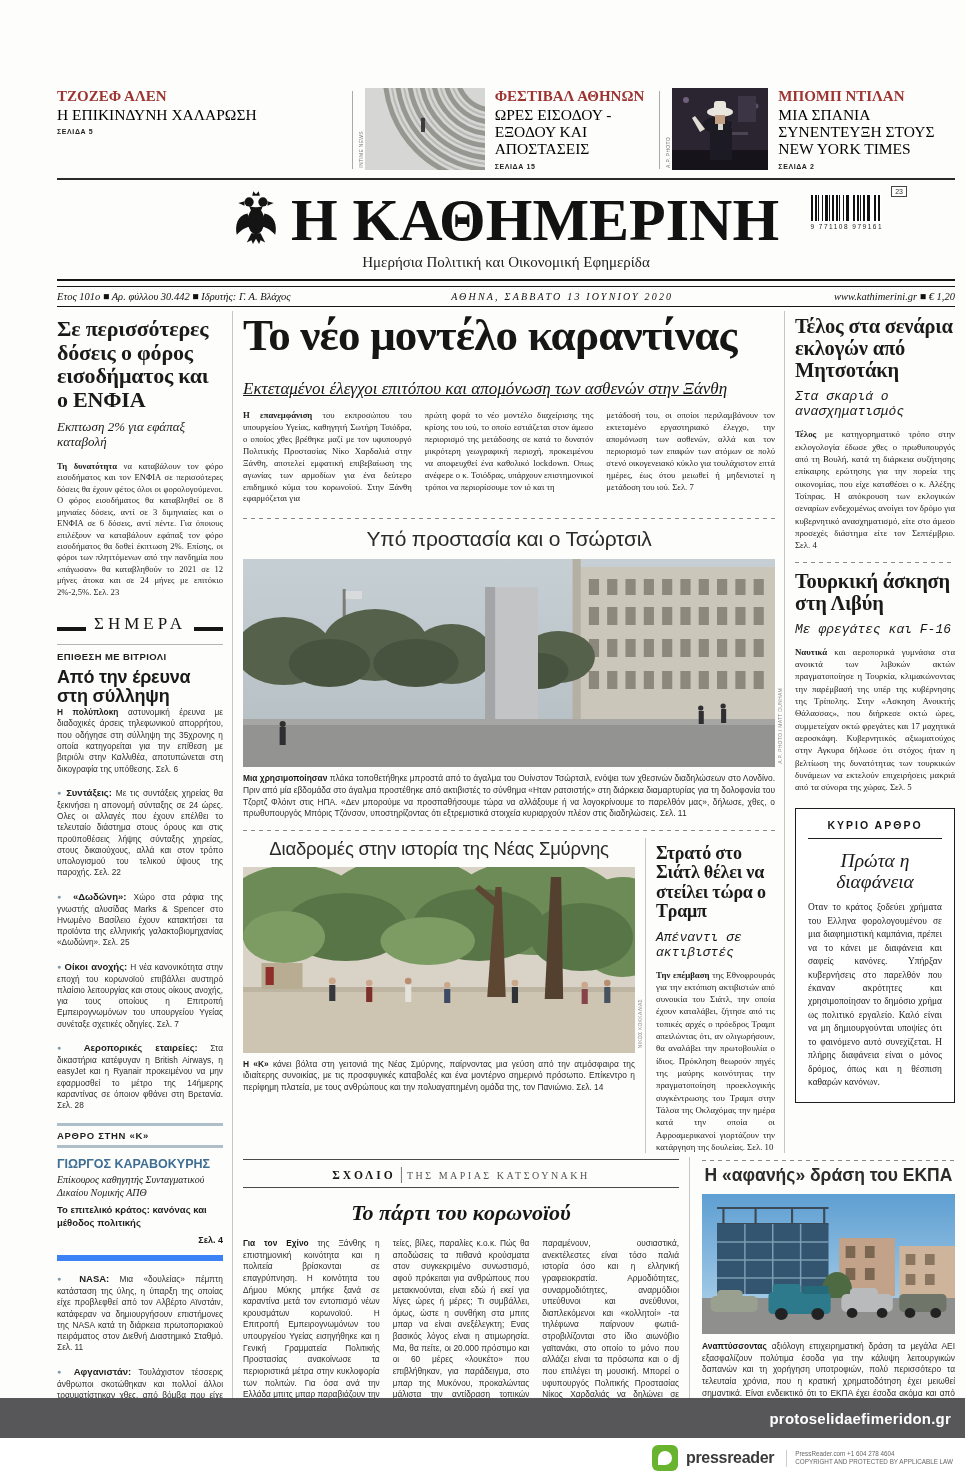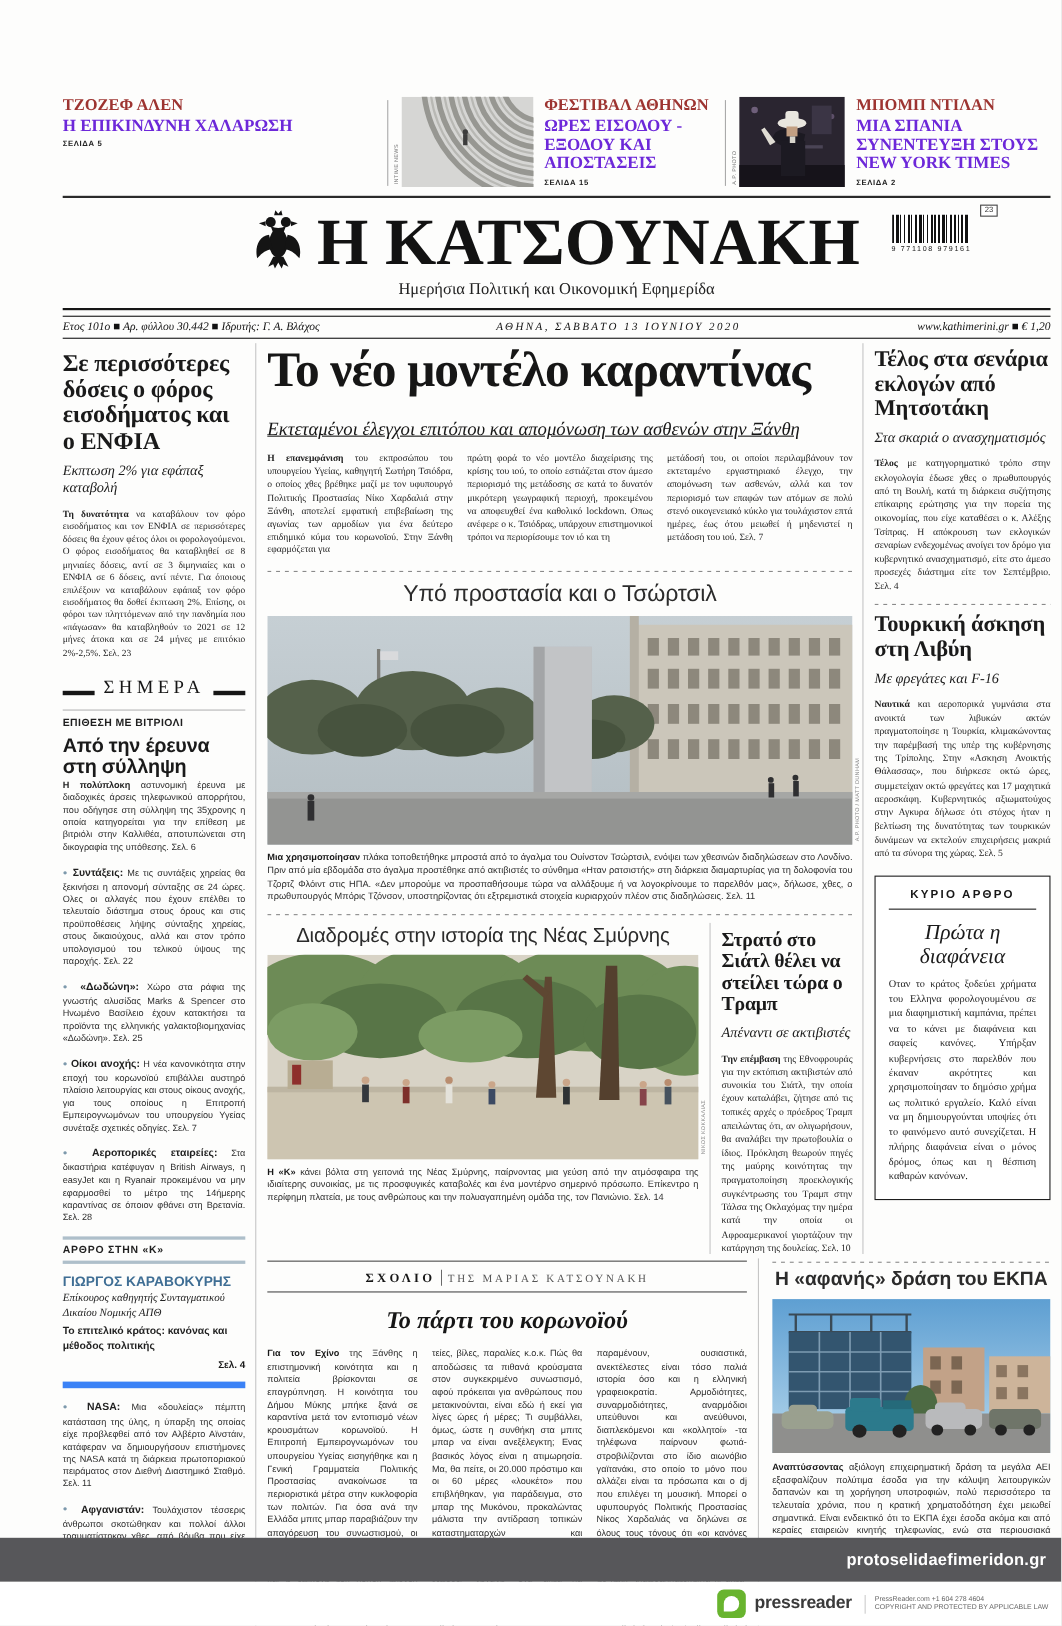--- a/index.html
+++ b/index.html
@@ -5,21 +5,21 @@
   html,body{margin:0;padding:0;background:#dcdcdc;}
   .page{position:relative;width:965px;height:1478px;margin:0 auto;background:#fdfdfc;overflow:hidden;
         font-family:"Liberation Serif",serif;color:#1a1a1a;}
   .inner{padding:0 10px 0 57px;}
 
   
   .teasers{display:flex;gap:12px;padding-top:88px;align-items:flex-start;}
   .teaser{flex:1;display:flex;gap:10px;}
   .teaser-text{min-width:0;}
   .tkicker{color:#9d3431;font-weight:700;font-size:15px;line-height:1.1;}
-  .ttitle{font-weight:700;font-size:15.5px;line-height:1.12;color:#6d28d9;margin-top:1px;}
+  .ttitle{font-weight:400;font-size:15.5px;line-height:1.12;color:#000000;margin-top:1px;}
   .tpage{font-family:"Liberation Sans",sans-serif;font-weight:700;font-size:7px;letter-spacing:.6px;margin-top:5px;color:#222;}
   .tvrule{width:1px;background:#aaa;height:78px;flex:none;margin-top:3px;}
   .tphoto{position:relative;flex:none;}
   .tphoto svg{display:block;}
   .vcredit{position:absolute;left:-7px;bottom:2px;writing-mode:vertical-rl;transform:rotate(180deg);
            font-family:"Liberation Sans",sans-serif;font-size:5px;color:#777;letter-spacing:.3px;}
   .teasers-rule{height:2px;background:#2b2b2b;margin-top:8px;}
 
   
   .masthead{position:relative;text-align:center;padding-top:10px;}
@@ -96,21 +96,21 @@
   .caption .blead{font-weight:700;color:#191919;}
 
   .mid-split{display:flex;margin-top:2px;}
   .smyrni{width:392px;flex:none;padding-right:10px;}
   .smyrni .feat-title{font-size:18.5px;}
   .trump{flex:1;min-width:0;border-left:1px solid #c6c6c6;padding-left:10px;padding-top:6px;}
 
   
   .rc-title{font-size:20.5px;font-weight:700;line-height:1.08;letter-spacing:-.2px;}
   .rc-title.sm{font-size:18px;}
-  .rc-deck{font-style:italic;font-size:13px;margin:8px 0 9px;}
+  .rc-deck{font-style:italic;font-size:13px;margin:8px 0 9px;font-family:Liberation Mono, monospace;}
   .rc-body{font-size:8.8px;line-height:1.4;text-align:justify;color:#222;}
   .kyrio{border:1.5px solid #1d1d1d;padding:10px 12px 12px;margin-top:14px;background:#fff;}
   .kyrio-label{font-family:"Liberation Sans",sans-serif;font-weight:700;font-size:10.5px;letter-spacing:2px;
                text-align:center;padding-bottom:7px;border-bottom:1px solid #1d1d1d;color:#161616;}
   .kyrio-title{font-style:italic;font-size:19.5px;text-align:center;line-height:1.1;margin:11px 0 9px;}
   .kyrio-body{font-size:9.4px;line-height:1.43;text-align:justify;color:#1c1c1c;}
 
   
   .sch-band{border-top:1px solid #4a4a4a;border-bottom:1px solid #4a4a4a;text-align:center;padding:5px 0 4px;margin-top:2px;}
   .sch-label{font-weight:700;font-size:11.5px;letter-spacing:3px;color:#161616;}
@@ -226,21 +226,21 @@
               <path d="M15 14 l-8 2.5 8 3.5z"></path>
                 <path d="M45 14 l8 2.5 -8 3.5z"></path>
               <path d="M25 7 h10 l-1.5-6 -3.5 4 -3.5-4z"></path>
               <path d="M21 20 q9 4 18 0 l-3 8 -12 0z"></path>
               <path d="M19 30 C6 32 2 46 5 58 C12 50 17 48 23 47 Z"></path>
               <path d="M41 30 C54 32 58 46 55 58 C48 50 43 48 37 47 Z"></path>
               <path d="M24 56 l-6 12 6-3 2 5 4-7 4 7 2-5 6 3 -6-12z"></path>
             </g>
           </svg>
         </span>
-        <span class="mast-title">Η ΚΑΤΣΟΥΝΑΚΗ</span>
+        <span class="mast-title">Η ΚΑΘΗΜΕΡΙΝΗ</span>
       </div>
       <div class="mast-sub">Ημερήσια Πολιτική και Οικονομική Εφημερίδα</div>
       <div class="barcode-wrap">
         <div class="issue-box">23</div>
         <div class="barcode"></div>
         <div class="barcode-num">9 771108 979161</div>
       </div>
     </div>
 
     <div class="dl-toprule"></div>

